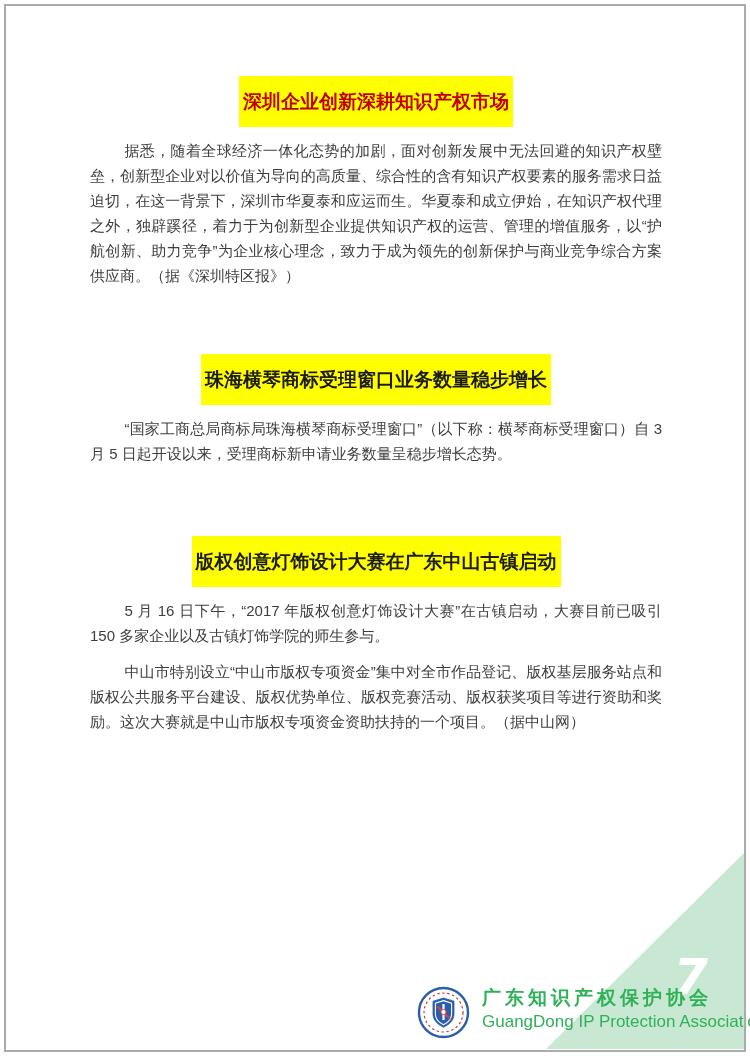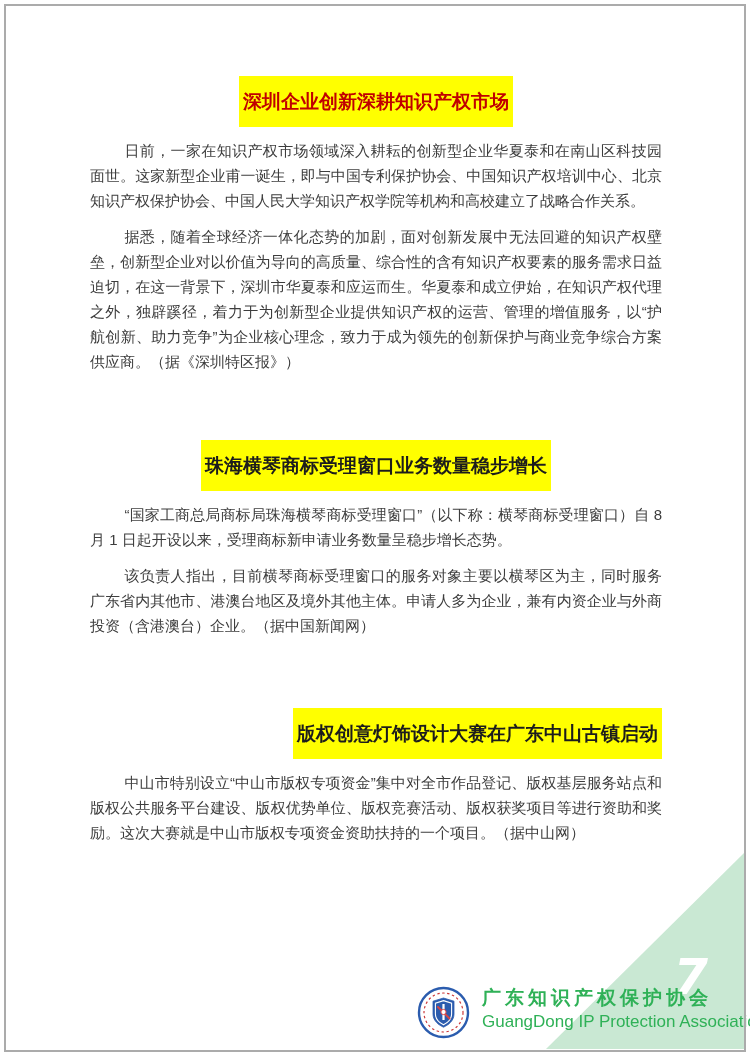--- a/index.html
+++ b/index.html
@@ -15,21 +15,21 @@
   }
   .content { position:absolute; left:90px; right:88px; top:0; z-index:3; }
   .a-title { text-align:center; }
   .a-title .hl {
     display:inline-block; background:#ffff00; color:#1c1c1c;
     font-weight:bold; font-size:19px; line-height:23px; padding:14px 4px;
   }
   .a-title.red .hl { color:#c00000; }
   #art1 .a-title { margin-top:76px; }
   #art2 .a-title { margin-top:66px;font-family:Liberation Serif, serif; }
-  #art3 .a-title { margin-top:70px;text-align:right; }
+  #art3 .a-title { margin-top:70px; }
   p.body {
     font-size:15px; line-height:25px; color:#3d3d3d;
     text-align:justify; text-indent:2.3em; margin-top:11px;
   }
   
   .corner-triangle {
     position:absolute; right:6px; bottom:7px; width:198px; height:196px;
     background:#c9e8d3; clip-path:polygon(100% 0,100% 100%,0 100%); z-index:1;
   }
   .page-num {
@@ -49,32 +49,31 @@
 </style>
 </head>
 <body>
 
 <div class="page-border"></div>
 
 <div class="content">
 
   <section id="art1">
     <h2 class="a-title red"><span class="hl">深圳企业创新深耕知识产权市场</span></h2>
-    <p class="body">日前，一家在知识产权市场领域深入耕耘的创新型企业华夏泰和在南山区科技园面世。这家新型企业甫一诞生，即与中国专利保护协会、中国知识产权培训中心、北京知识产权保护协会、中国人民大学知识产权学院等机构和高校建立了战略合作关系。</p>
     <p class="body">据悉，随着全球经济一体化态势的加剧，面对创新发展中无法回避的知识产权壁垒，创新型企业对以价值为导向的高质量、综合性的含有知识产权要素的服务需求日益迫切，在这一背景下，深圳市华夏泰和应运而生。华夏泰和成立伊始，在知识产权代理之外，独辟蹊径，着力于为创新型企业提供知识产权的运营、管理的增值服务，以“护航创新、助力竞争”为企业核心理念，致力于成为领先的创新保护与商业竞争综合方案供应商。（据《深圳特区报》）</p>
   </section>
 
   <section id="art2">
     <h2 class="a-title"><span class="hl">珠海横琴商标受理窗口业务数量稳步增长</span></h2>
-    <p class="body">“国家工商总局商标局珠海横琴商标受理窗口”（以下称：横琴商标受理窗口）自 8 月 1 日起开设以来，受理商标新申请业务数量呈稳步增长态势。</p>
-    <p class="body">该负责人指出，目前横琴商标受理窗口的服务对象主要以横琴区为主，同时服务广东省内其他市、港澳台地区及境外其他主体。申请人多为企业，兼有内资企业与外商投资（含港澳台）企业。（据中国新闻网）</p>
+    <p class="body">“国家工商总局商标局珠海横琴商标受理窗口”（以下称：横琴商标受理窗口）自 3 月 5 日起开设以来，受理商标新申请业务数量呈稳步增长态势。</p>
   </section>
 
   <section id="art3">
     <h2 class="a-title"><span class="hl">版权创意灯饰设计大赛在广东中山古镇启动</span></h2>
+    <p class="body">5 月 16 日下午，“2017 年版权创意灯饰设计大赛”在古镇启动，大赛目前已吸引 150 多家企业以及古镇灯饰学院的师生参与。</p>
     <p class="body">中山市特别设立“中山市版权专项资金”集中对全市作品登记、版权基层服务站点和版权公共服务平台建设、版权优势单位、版权竞赛活动、版权获奖项目等进行资助和奖励。这次大赛就是中山市版权专项资金资助扶持的一个项目。（据中山网）</p>
   </section>
 
 </div>
 
 <div class="corner-triangle"></div>
 
 <div class="page-num">7</div>
 
 <svg class="footer-logo" viewBox="0 0 53 53" xmlns="http://www.w3.org/2000/svg">

